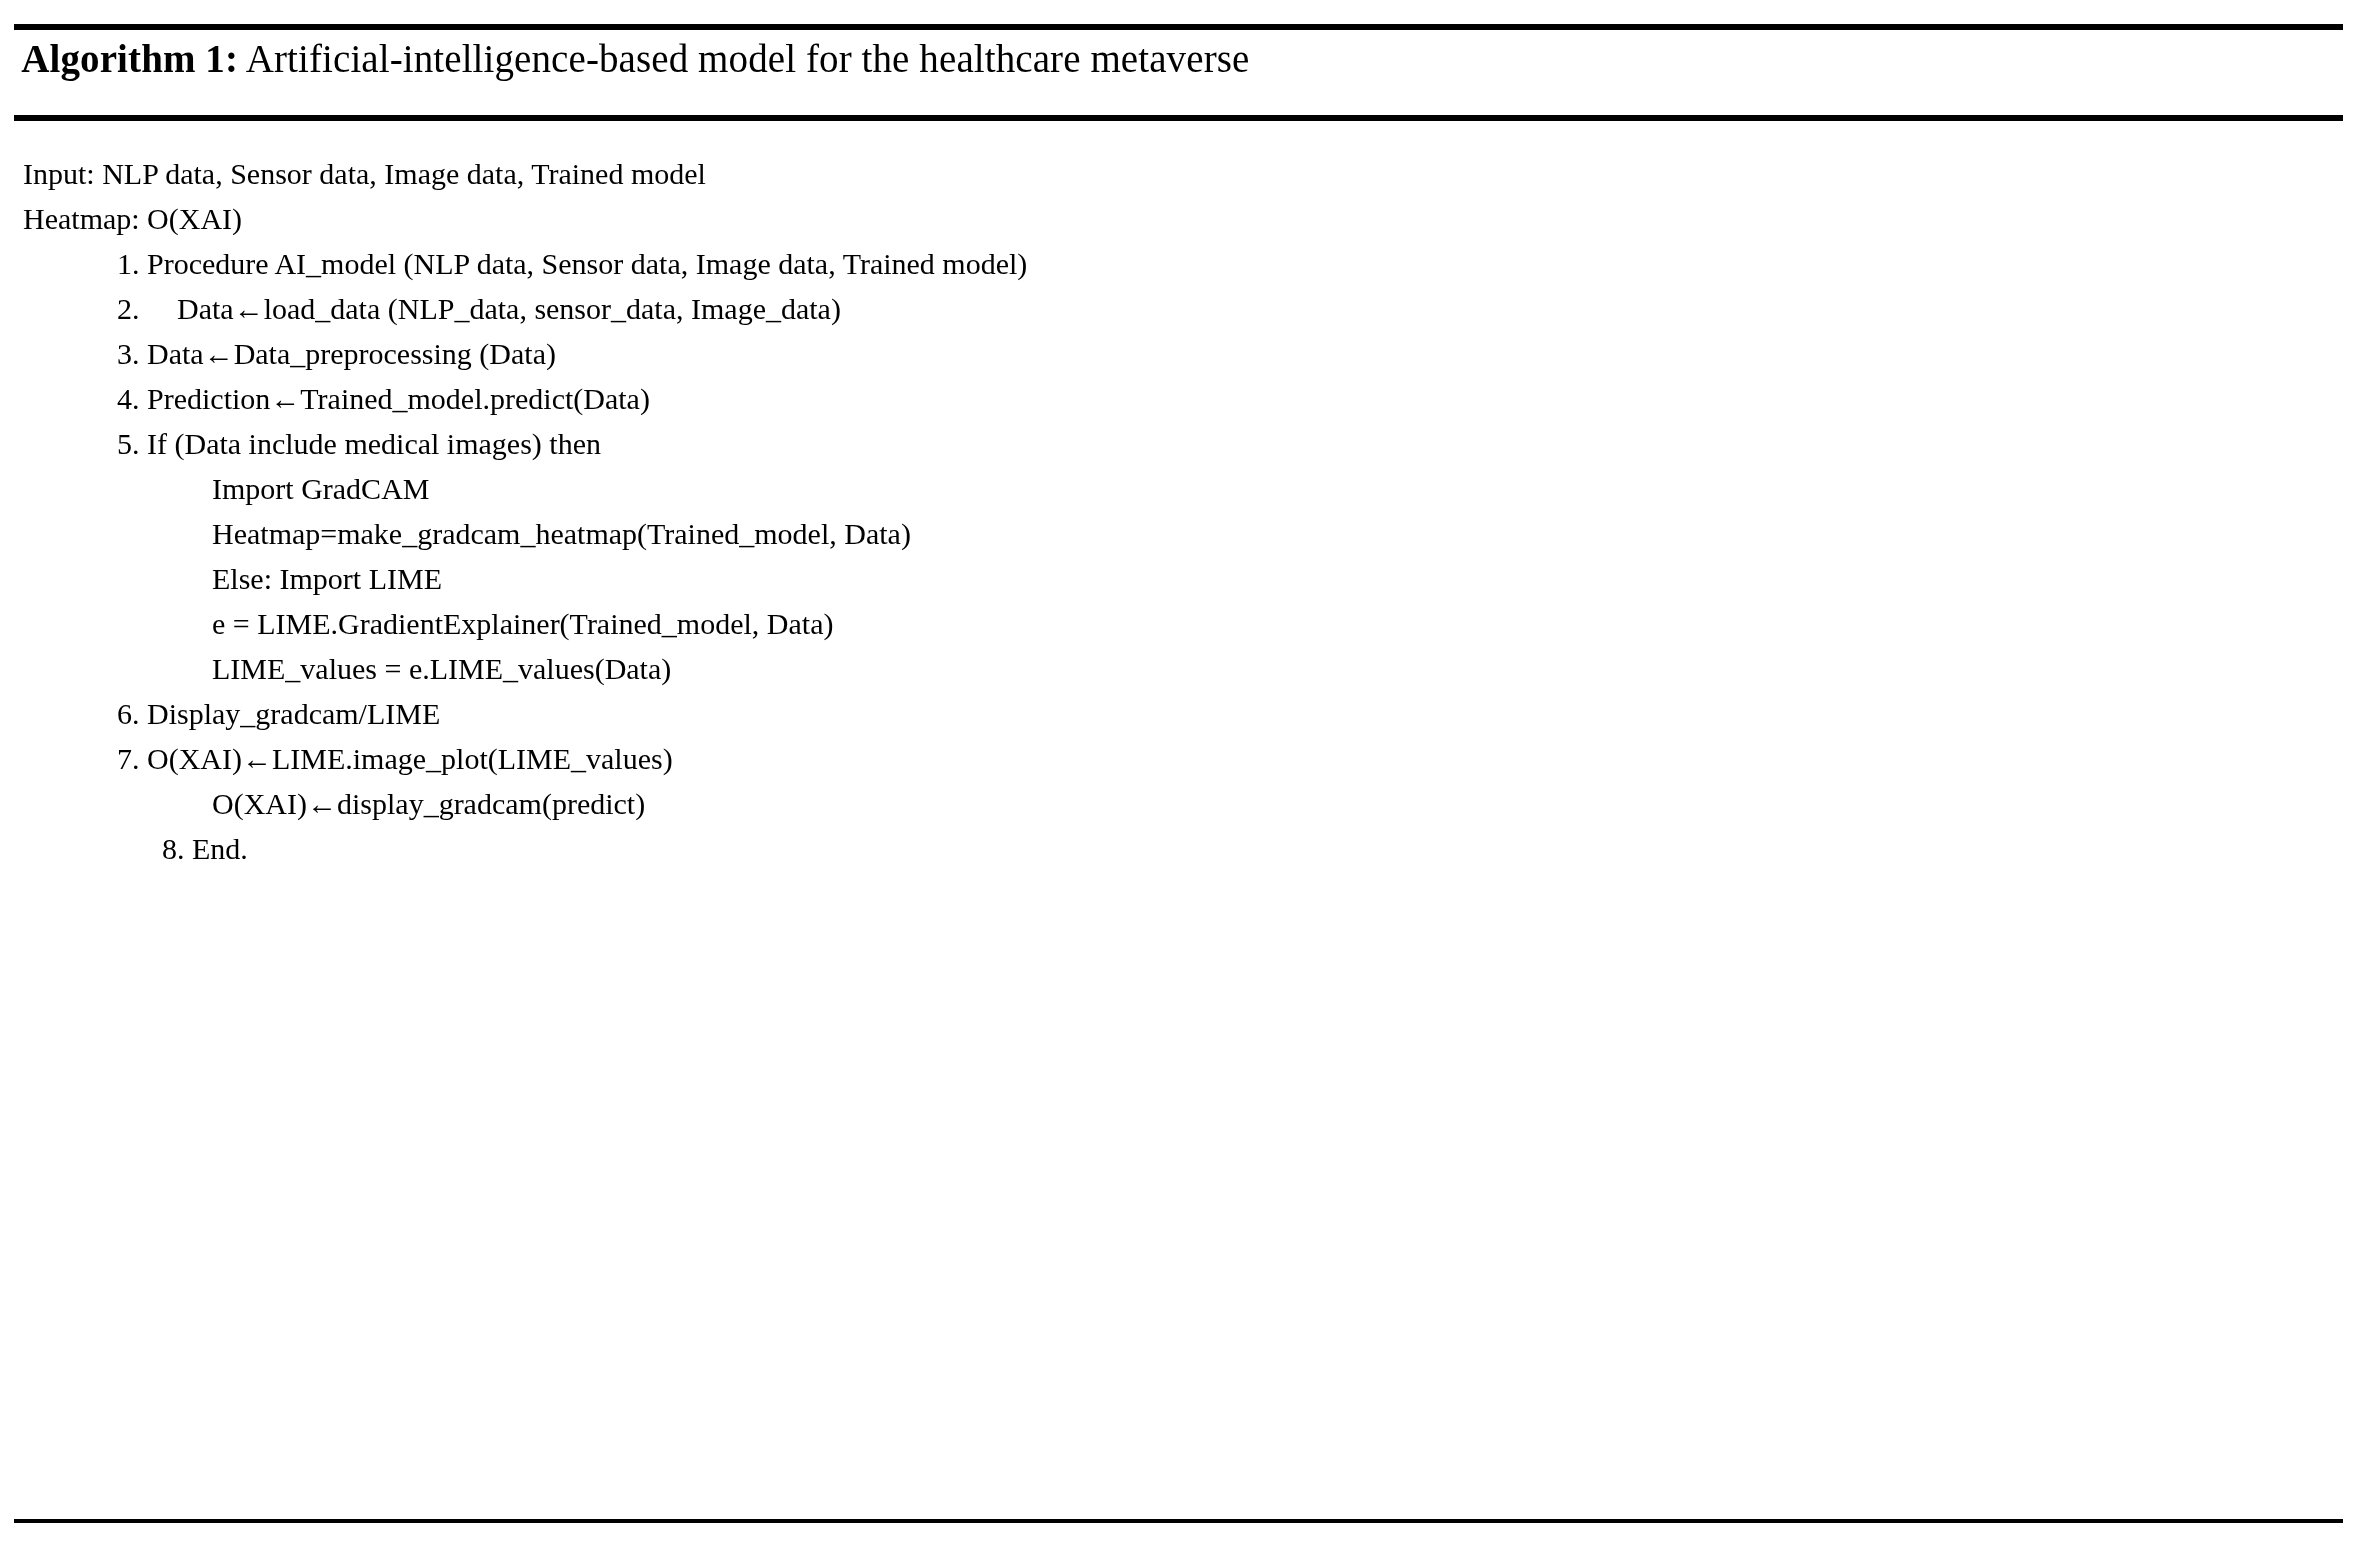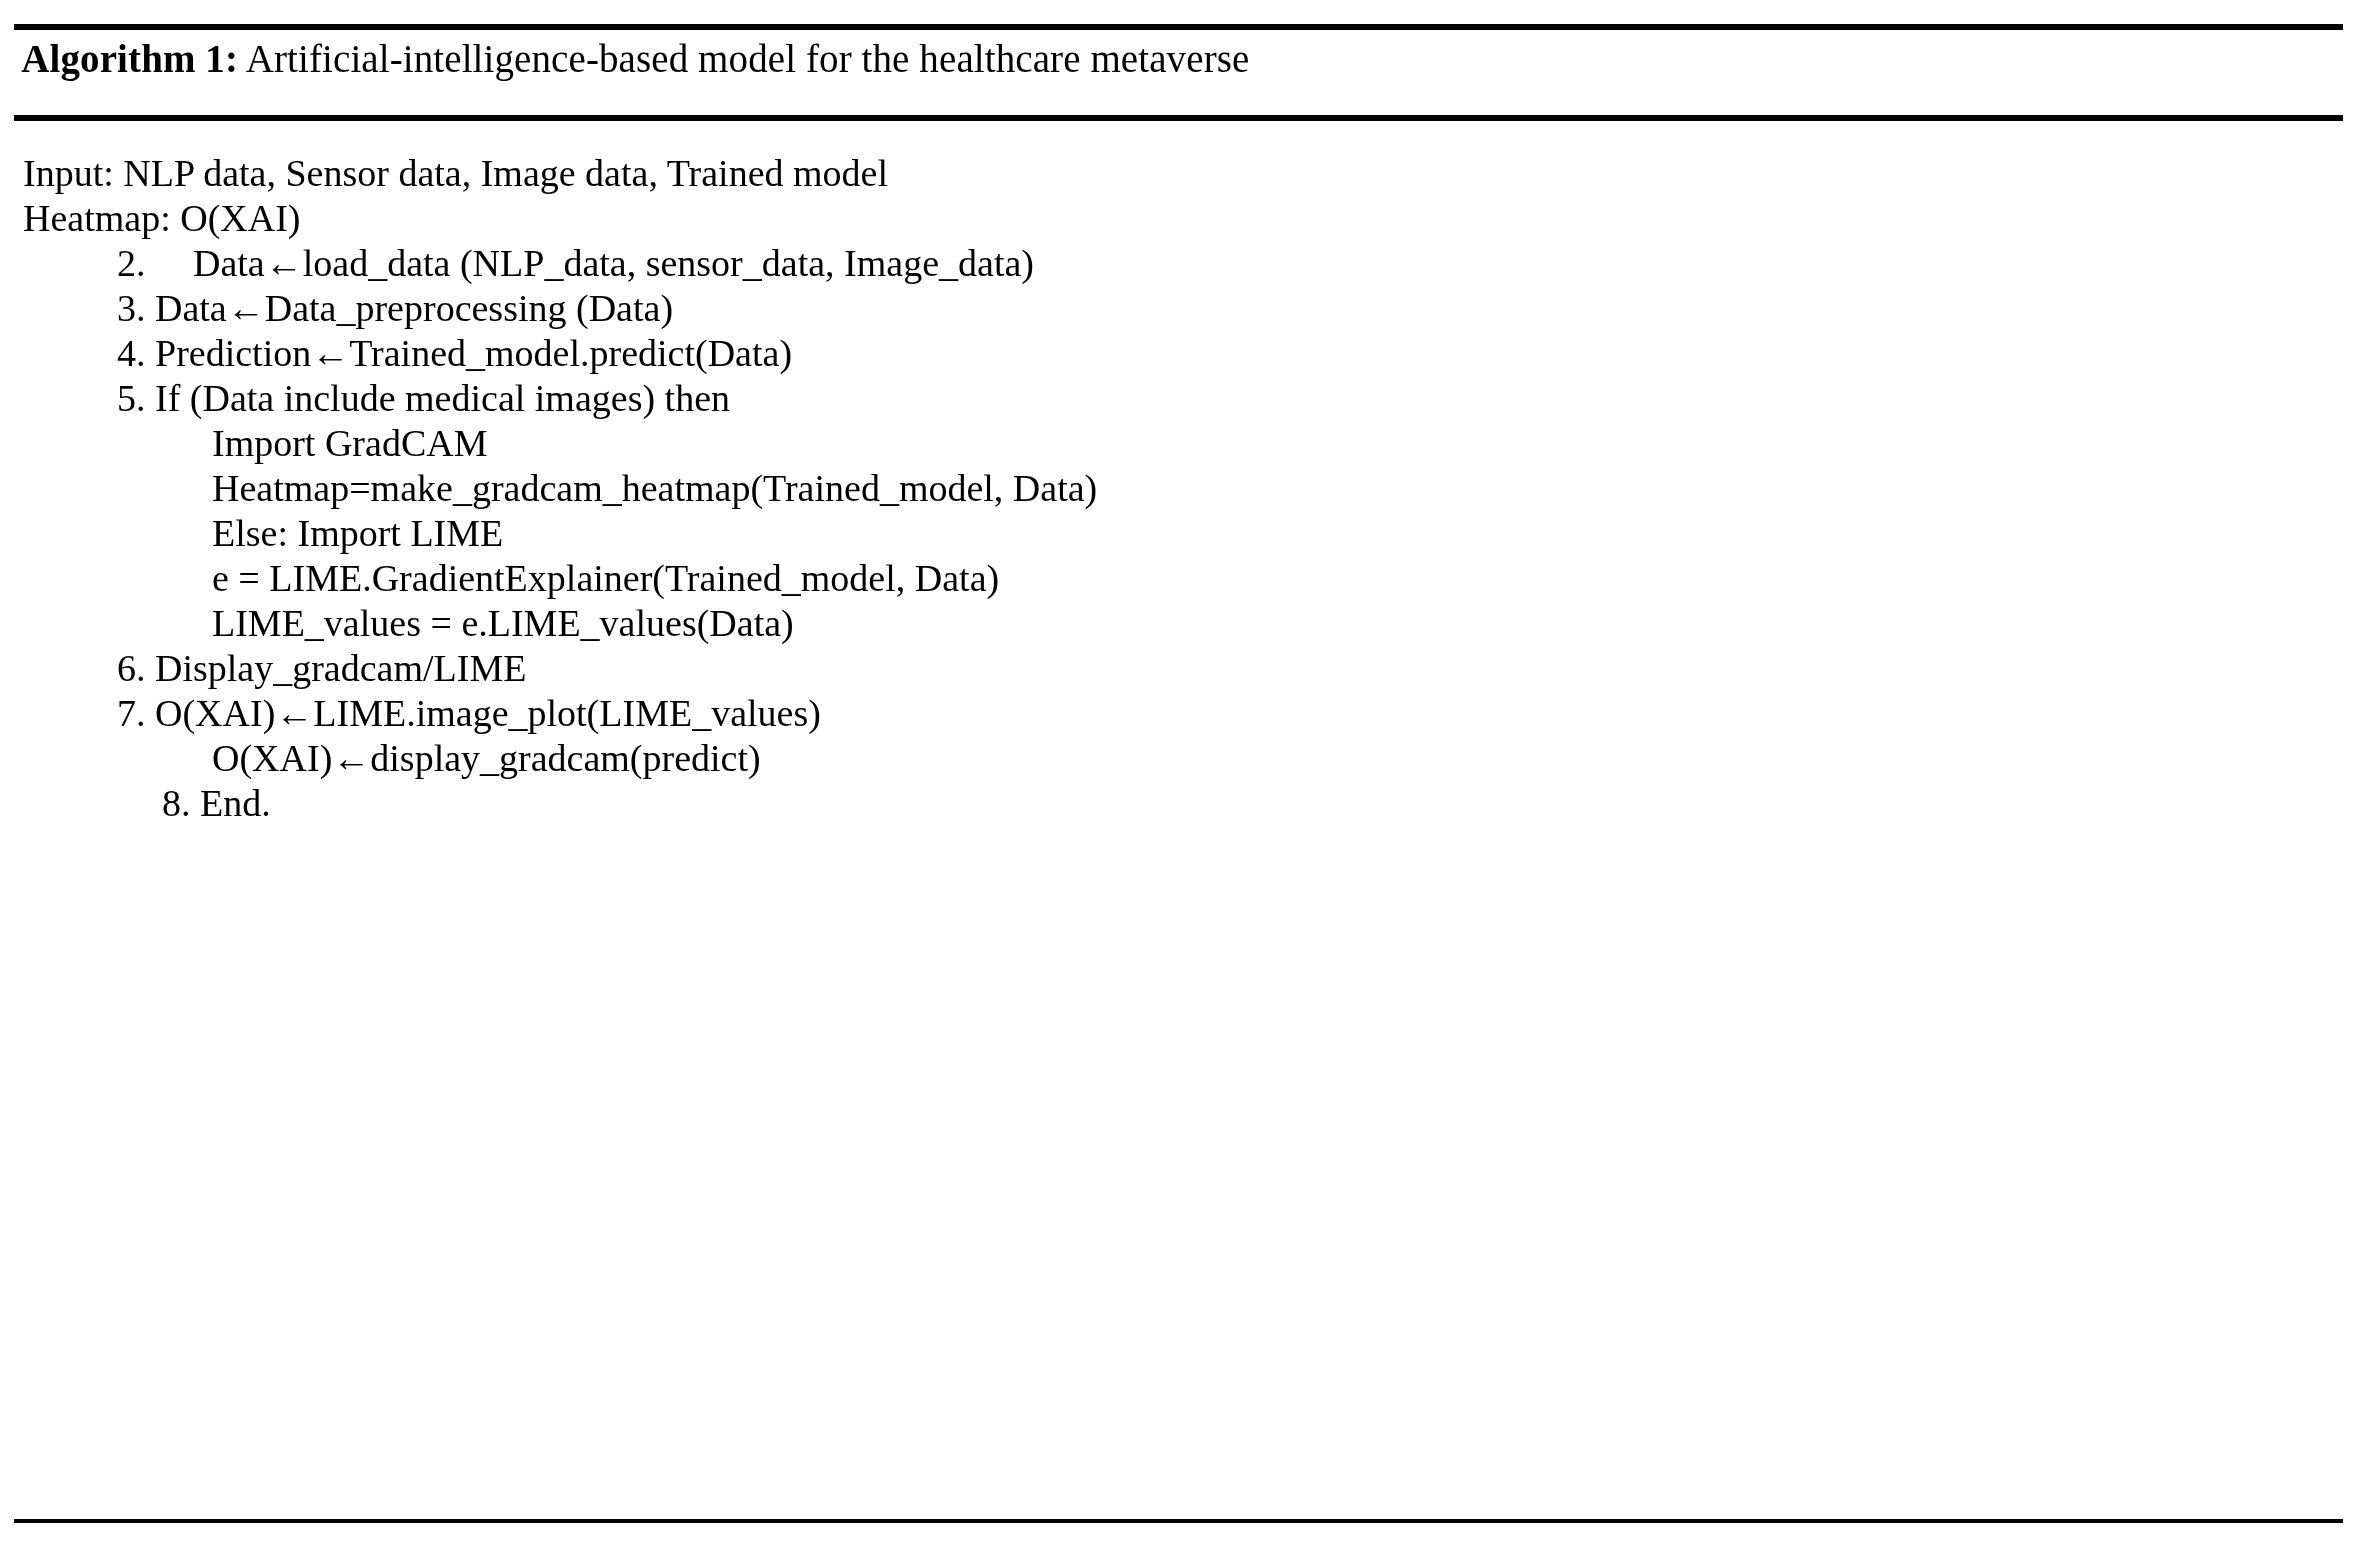--- a/index.html
+++ b/index.html
@@ -50,21 +50,21 @@
     margin-top: 20px;
   }
 
   .algo-body {
     position: absolute;
     left: 0;
     top: 151px;
     width: 2377px;
   }
   .algo-line {
-    font-size: 38px;
+    font-size: 30px;
     line-height: 45px;
     height: 45px;
     white-space: pre;
     margin: 0;
     padding: 0;
   }
   
   .lvl0 { padding-left: 23px; }
   .lvl1 { padding-left: 117px; }
   .lvl2 { padding-left: 212px; font-family: Liberation Serif, serif; }
@@ -80,20 +80,21 @@
   <div class="algo-title">
     <span class="algo-title-label">Algorithm 1:</span><span class="algo-title-text"> Artificial-intelligence-based model for the healthcare metaverse</span>
   </div>
 
   <div class="rule rule-mid"></div>
 
   <div class="algo-body">
     <div class="algo-line lvl0">Input: NLP data, Sensor data, Image data, Trained model</div>
     <div class="algo-line lvl0">Heatmap: O(XAI)</div>
 
+    <div class="algo-line lvl1">1. Procedure AI_model (NLP data, Sensor data, Image data, Trained model)</div>
     <div class="algo-line lvl1">2.     Data←load_data (NLP_data, sensor_data, Image_data)</div>
     <div class="algo-line lvl1">3. Data←Data_preprocessing (Data)</div>
     <div class="algo-line lvl1">4. Prediction←Trained_model.predict(Data)</div>
     <div class="algo-line lvl1">5. If (Data include medical images) then</div>
 
     <div class="algo-line lvl2">Import GradCAM</div>
     <div class="algo-line lvl2">Heatmap=make_gradcam_heatmap(Trained_model, Data)</div>
     <div class="algo-line lvl2">Else: Import LIME</div>
     <div class="algo-line lvl2">e = LIME.GradientExplainer(Trained_model, Data)</div>
     <div class="algo-line lvl2">LIME_values = e.LIME_values(Data)</div>

